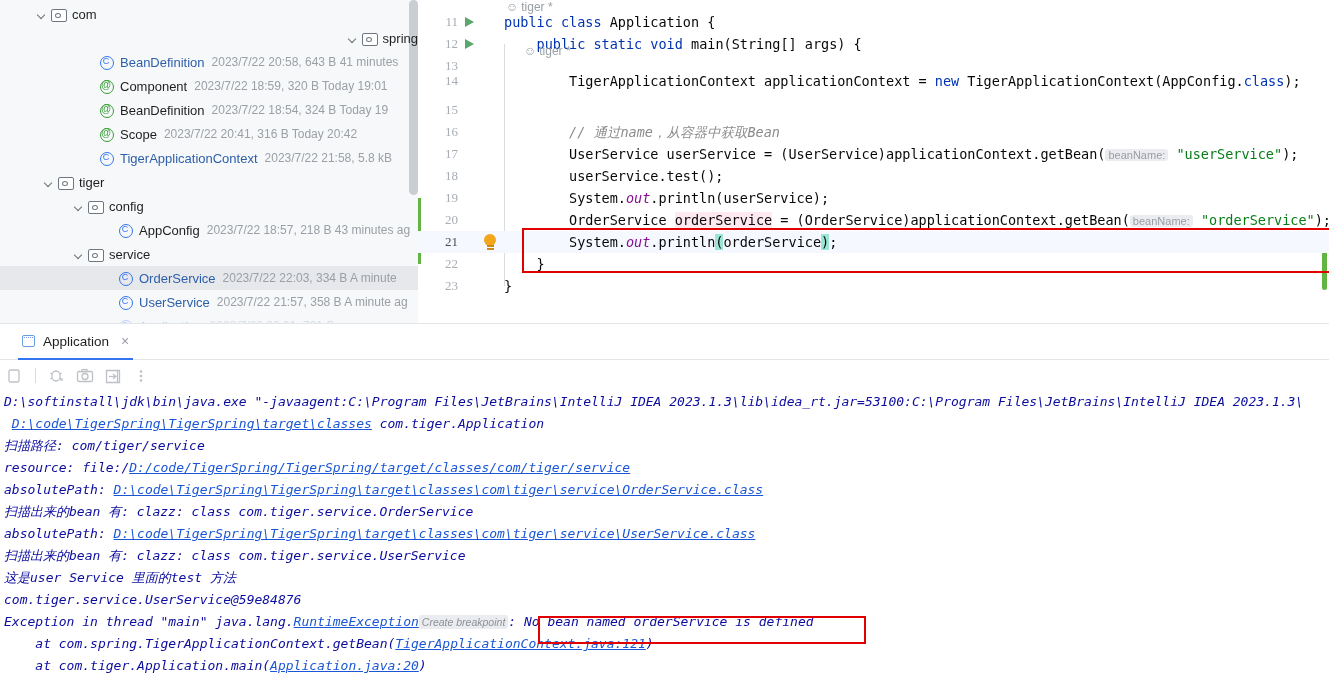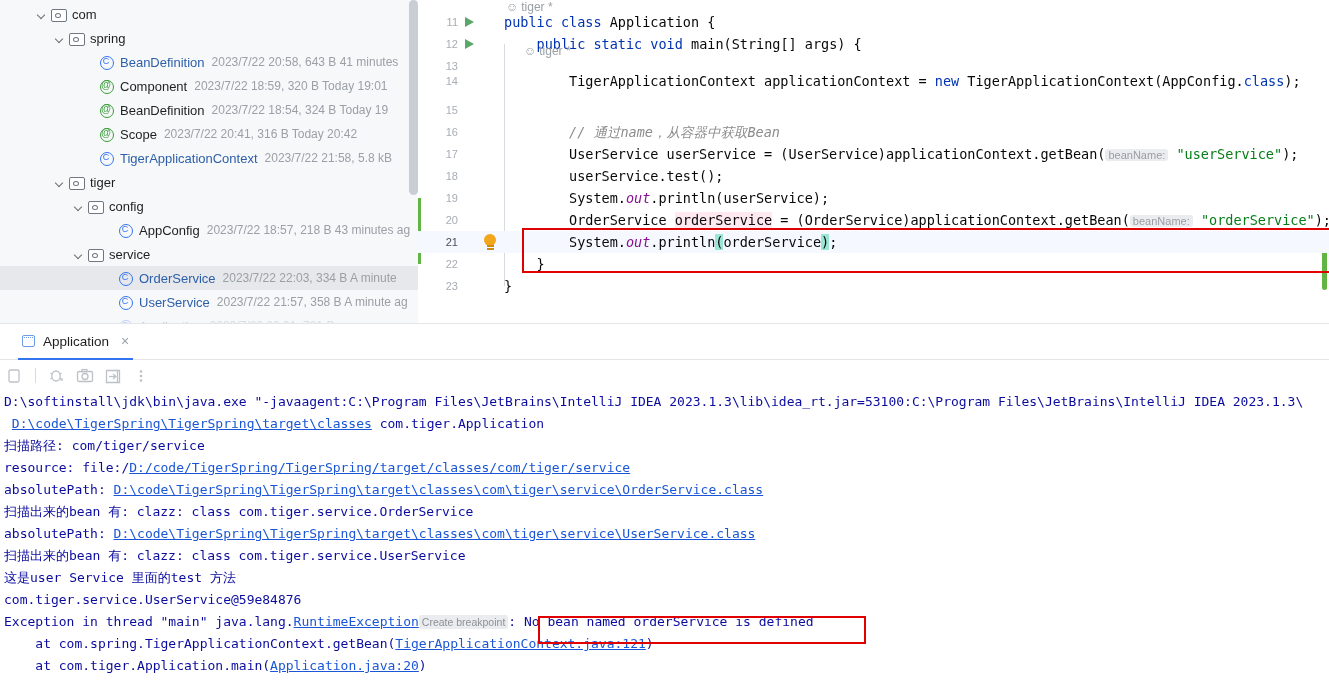--- a/index.html
+++ b/index.html
@@ -78,22 +78,22 @@
     background:#ffffff; overflow:hidden;
     font-family:"DejaVu Sans Mono", monospace; font-size:13.5px;
   }
   .gutter-bg { position:absolute; left:0; top:0; width:54px; height:323px; background:#fff; }
   .chg-strip { position:absolute; left:0; width:3px; background:#62b543; }
 
   .ed-line { position:absolute; left:0; width:911px; height:22px; }
   .ed-line.cur { background:#f5f8ff; }
   .lnum {
     position:absolute; left:0; width:40px; text-align:right;
-    color:#a8adb4; font-size:11px; line-height:22px;
-    font-family:Liberation Sans, sans-serif;
+    color:#a8adb4; font-size:13px; line-height:22px;
+    font-family:Liberation Serif, serif;
   }
   .lnum.cur { color:#4a4f57; }
   .run-arrow {
     position:absolute; left:47px; top:6px; width:0; height:0;
     border-left:9px solid #59a869; border-top:5px solid transparent;
     border-bottom:5px solid transparent;
   }
   .bulb {
     position:absolute; left:65px; top:3px; width:14px; height:16px;
   }
@@ -172,21 +172,21 @@
   }
   .tb-ico { width:24px; height:22px; position:relative; opacity:.45; }
   .tb-sep { width:1px; height:15px; background:#d8dbe0; margin:0 5px; }
 
   .console {
     position:absolute; left:0; top:67px; width:1329px; height:307px;
     overflow:hidden; padding-left:4px;
     font-family:"DejaVu Sans Mono", monospace; font-size:13px;
     color:#0b0b9e; line-height:22px; white-space:pre;
   }
-  .c-line { height:22px; white-space:pre; }
+  .c-line { height:22px; white-space:pre;font-style:italic; }
   .c-link { color:#1a56d6; text-decoration:underline; }
   .c-plain { color:#0b0b9e; }
   .bp-chip {
     background:#ebecf0; color:#8c9196; font-size:10.5px;
     font-family:"Liberation Sans", sans-serif;
     padding:1px 3px; border-radius:2px;
   }
   .console-box { position:absolute; border:2px solid #e00000; pointer-events:none; }
 </style>
 </head>
@@ -194,21 +194,21 @@
 
 <div class="top-area">
 
   <div class="tree-pane" id="tree-pane">
     <div class="tree-scroll"></div>
   <div class="tree-row" style="padding-left: 35px; position: absolute; top: 2px; left: 0px; width: 362px;">
         <span class="arrow"></span>
         <span class="ico folder"></span>
         <span class="t-name">com</span>
       </div>
-      <div class="tree-row" style="padding-left: 53px; position: absolute; top: 26px; left: 0px; width: 418px;">
+      <div class="tree-row" style="padding-left: 53px; position: absolute; top: 26px; left: 0px; width: 418px; justify-content: flex-end;">
         <span class="arrow"></span>
         <span class="ico folder"></span>
         <span class="t-name">spring</span>
       </div>
       <div class="tree-row" style="padding-left: 83px; position: absolute; top: 50px; left: 0px; width: 418px;">
         <span class="arrow" style="visibility: hidden;"></span>
         <span class="ico cls"></span>
         <span class="t-name blue">BeanDefinition</span>
         <span class="t-meta">2023/7/22 20:58, 643 B 41 minutes</span>
       </div>
@@ -229,21 +229,21 @@
         <span class="ico ann"></span>
         <span class="t-name">Scope</span>
         <span class="t-meta">2023/7/22 20:41, 316 B Today 20:42</span>
       </div>
       <div class="tree-row" style="padding-left: 83px; position: absolute; top: 146px; left: 0px; width: 418px;">
         <span class="arrow" style="visibility: hidden;"></span>
         <span class="ico cls"></span>
         <span class="t-name blue">TigerApplicationContext</span>
         <span class="t-meta">2023/7/22 21:58, 5.8 kB</span>
       </div>
-      <div class="tree-row" style="padding-left: 53px; position: absolute; top: 170px; left: 0px; width: 418px;">
+      <div class="tree-row" style="padding-left: 42px; position: absolute; top: 170px; left: 0px; width: 418px;">
         <span class="arrow"></span>
         <span class="ico folder"></span>
         <span class="t-name">tiger</span>
       </div>
       <div class="tree-row" style="padding-left: 72px; position: absolute; top: 194px; left: 0px; width: 418px;">
         <span class="arrow"></span>
         <span class="ico folder"></span>
         <span class="t-name">config</span>
       </div>
       <div class="tree-row" style="padding-left: 102px; position: absolute; top: 218px; left: 0px; width: 418px;">

